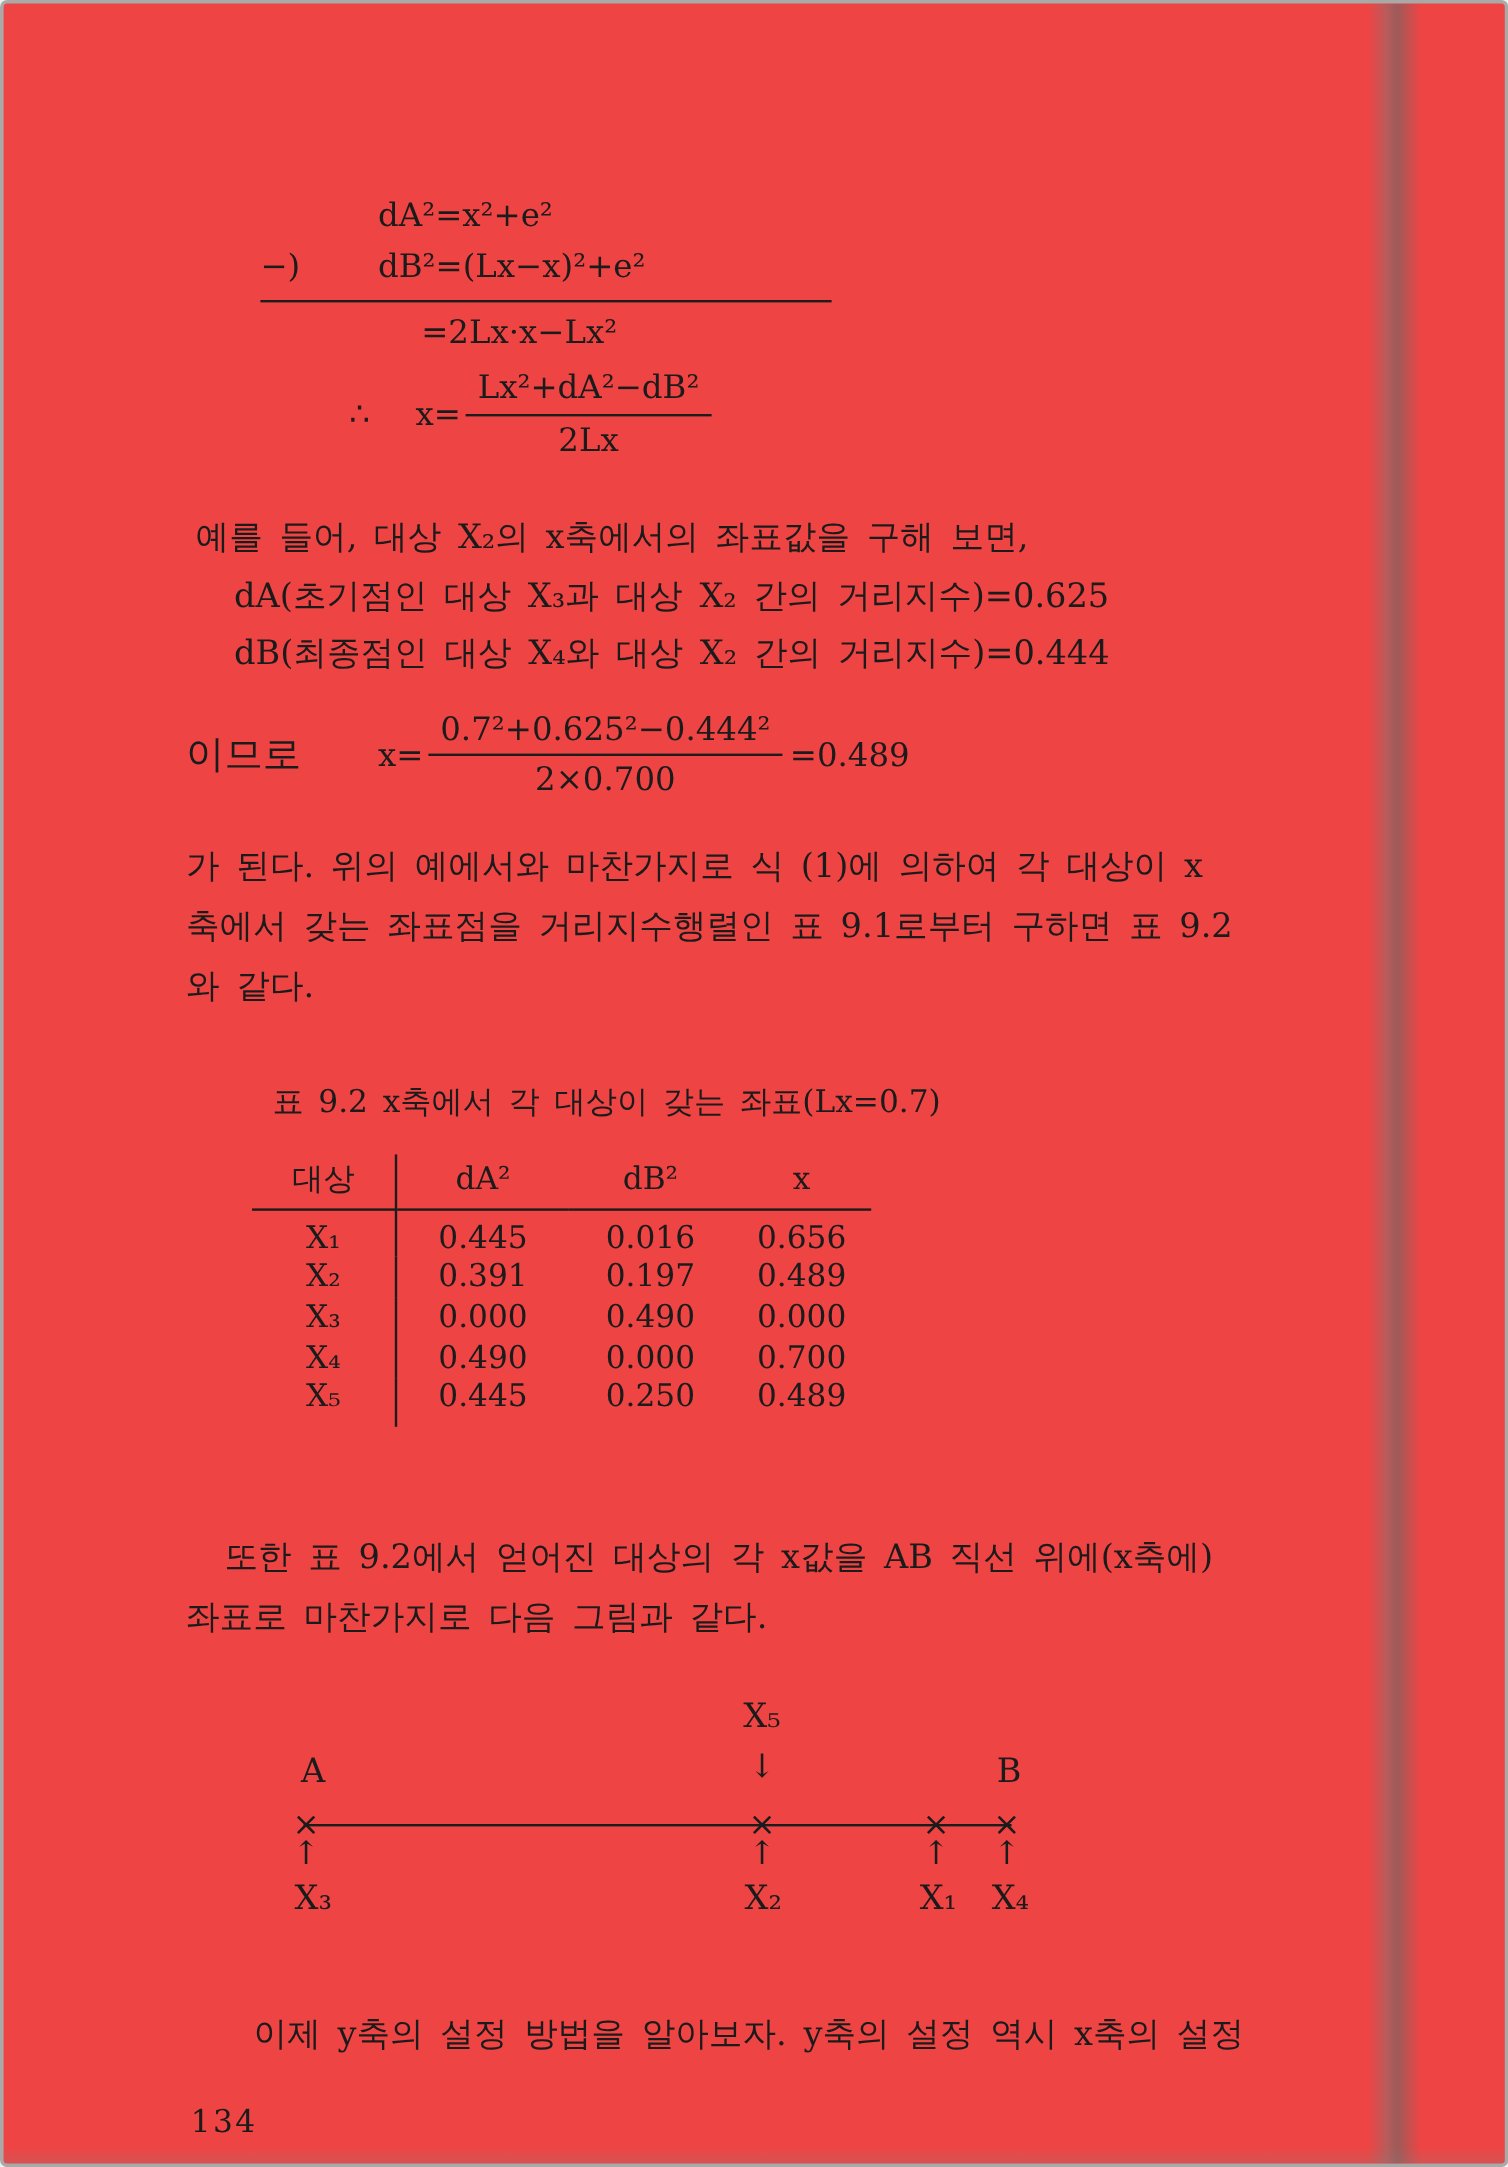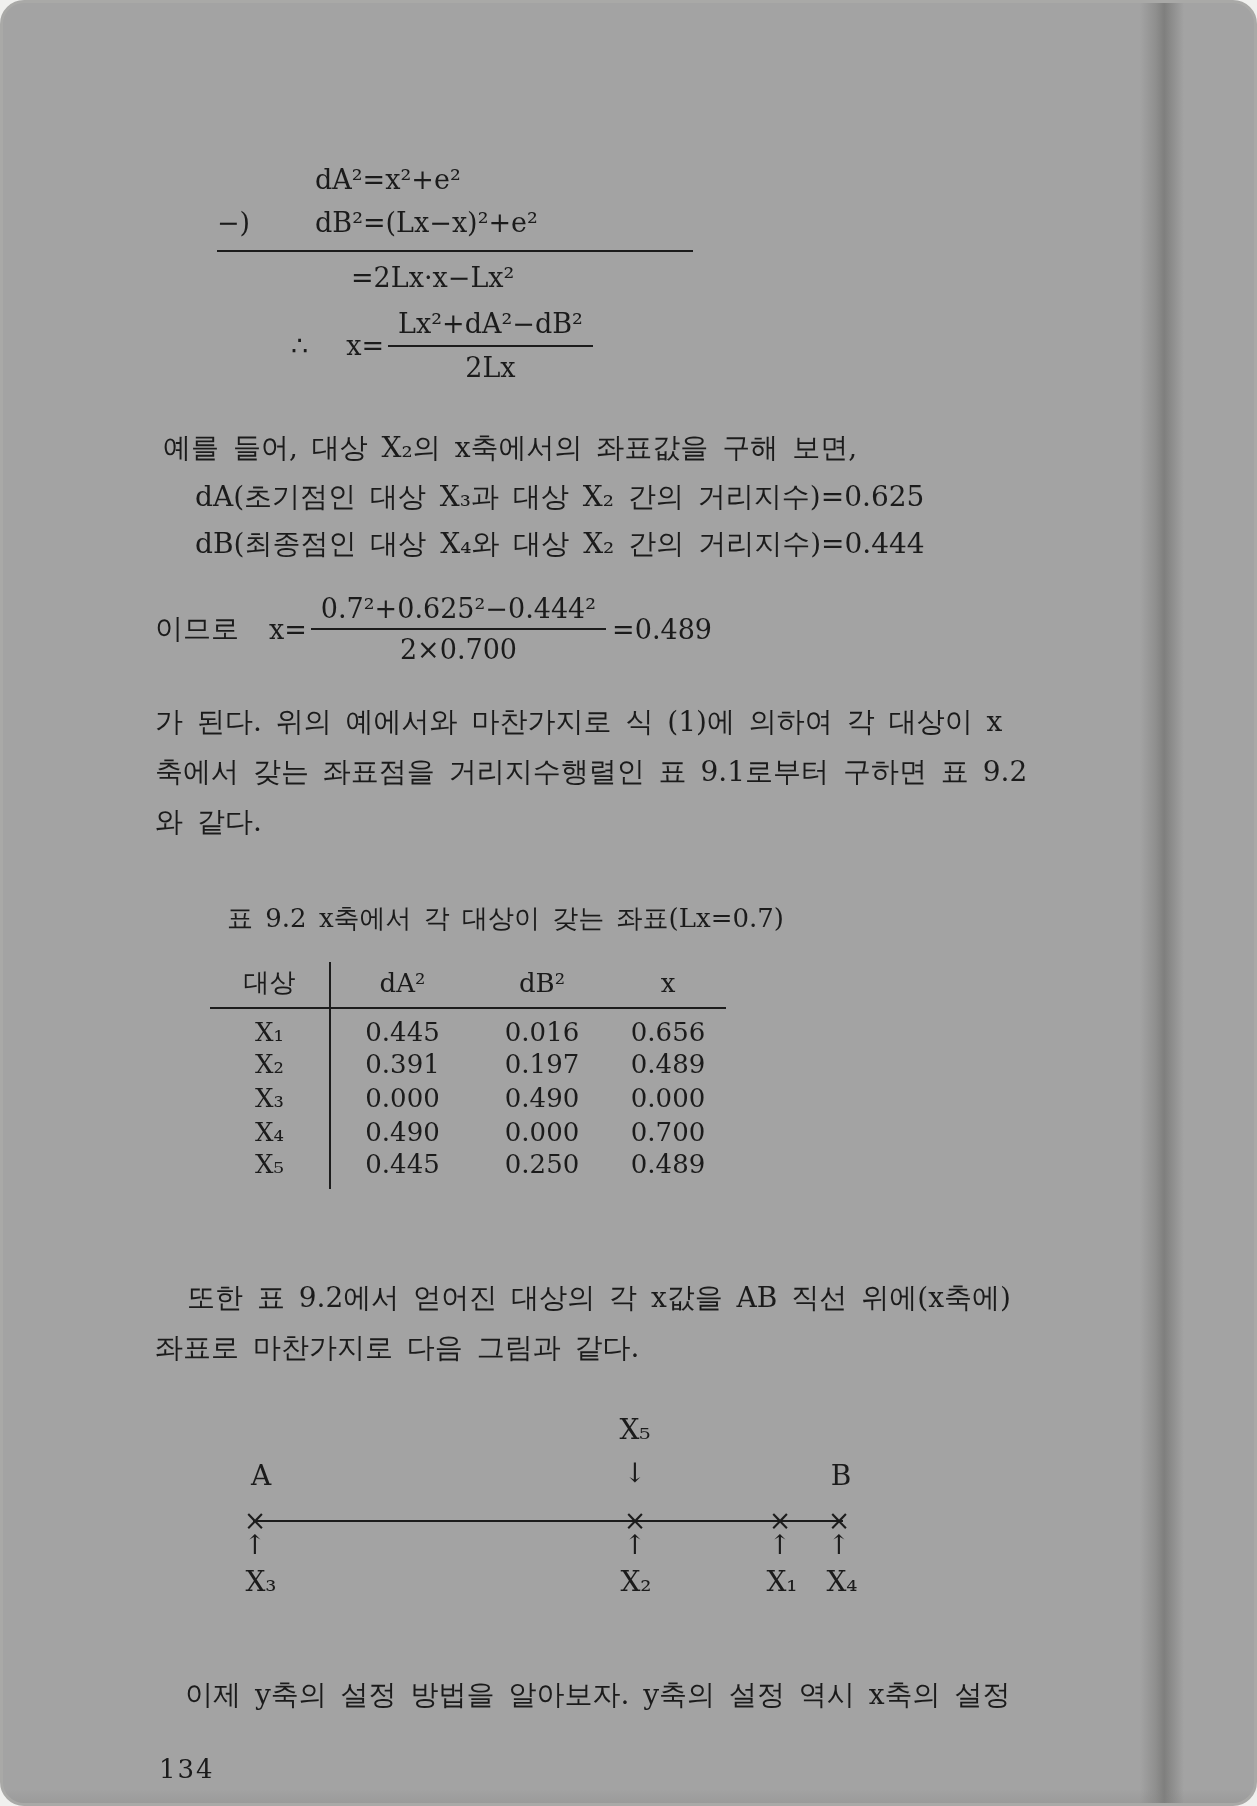--- a/index.html
+++ b/index.html
@@ -3,23 +3,23 @@
 <meta charset="utf-8">
 <style>
   * { box-sizing: border-box; }
   html, body { margin: 0; padding: 0; background: #f0f0ee; }
   body { font-family: "DejaVu Serif", "Liberation Serif", serif; color: #1b1b1b; }
 
   .scan-page {
     position: relative;
     width: 1257px;
     height: 1806px;
-    background: #a3a3a3;
+    background: #ef4444;
     border: 3px solid #a9a9a7;
-    border-radius: 24px;
+    border-radius: 6px;
     overflow: hidden;
   }
   .edge-shadow-right {
     position: absolute;
     top: 0; bottom: 0;
     right: 70px;
     width: 44px;
     background: linear-gradient(to right,
       rgba(120,120,118,0) 0%,
       rgba(120,120,118,0.45) 35%,
@@ -61,29 +61,29 @@
   .frac .num { display: block; border-bottom: 2px solid #1c1c1c; padding: 0 10px 4px 10px; }
   .frac .den { display: block; padding-top: 4px; }
 
   
   .para { font-size: 28px; line-height: 50px; word-spacing: 5px; }
   .p-example { margin-top: 38px; }
   .p-example .indent1 { margin-left: 8px; }
   .p-example .dline { margin-left: 40px; line-height: 47px; }
 
   .imro-row { margin-top: 26px; display: flex; align-items: center; font-size: 27px; }
-  .imro-row .imro-label { font-size: 28px; margin-right: 30px; }
+  .imro-row .imro-label { font-size: 32px; margin-right: 64px; }
   .imro-row .xeq { margin-right: 4px; }
   .imro-row .result { margin-left: 6px; }
 
   .p-one { margin-top: 32px; }
   .p-two { margin-top: 84px; }
   .p-two .indent2 { margin-left: 32px; }
   .p-three { margin-top: 52px; }
-  .p-three .indent2 { margin-left: 30px; }
+  .p-three .indent2 { margin-left: 30px; text-align: center; }
 
   
   .tbl-caption { margin-top: 54px; margin-left: 72px; font-size: 26px; word-spacing: 4px; }
   .ptable {
     margin-top: 26px;
     margin-left: 55px;
     border-collapse: collapse;
     font-size: 26px;
   }
   .ptable th, .ptable td {

